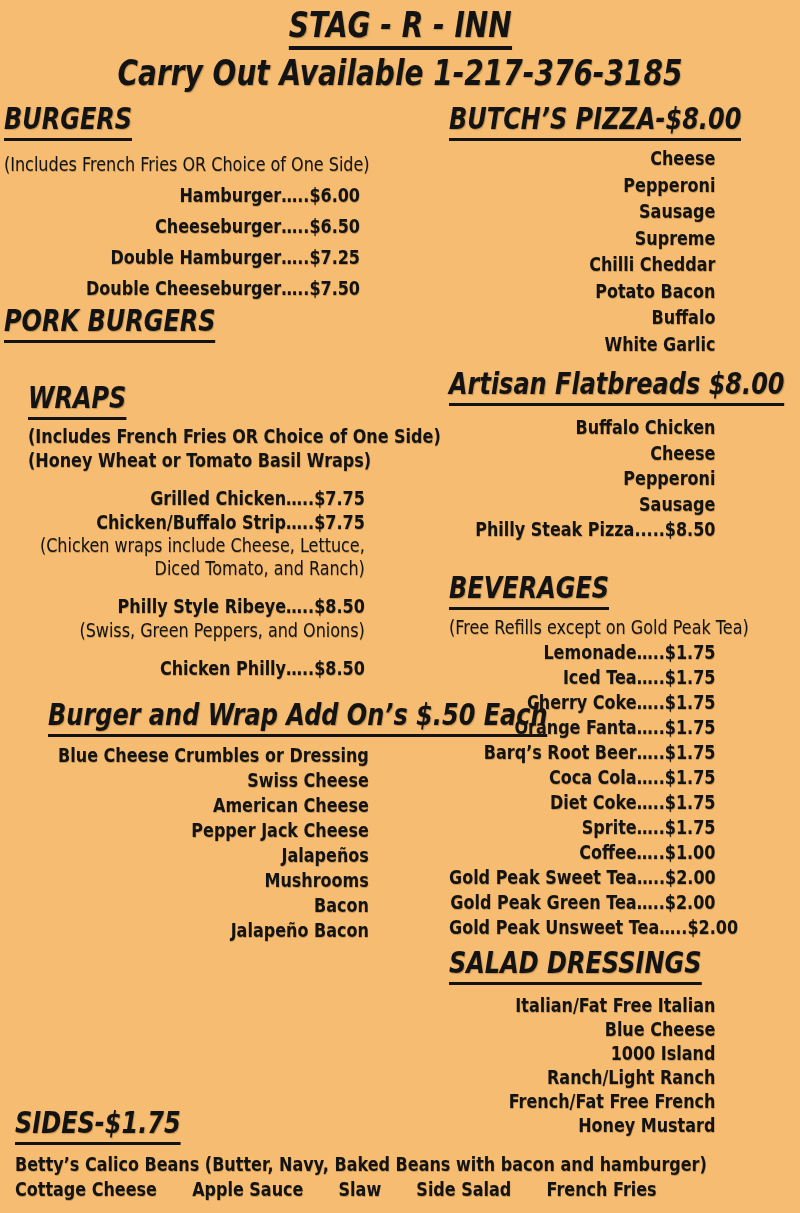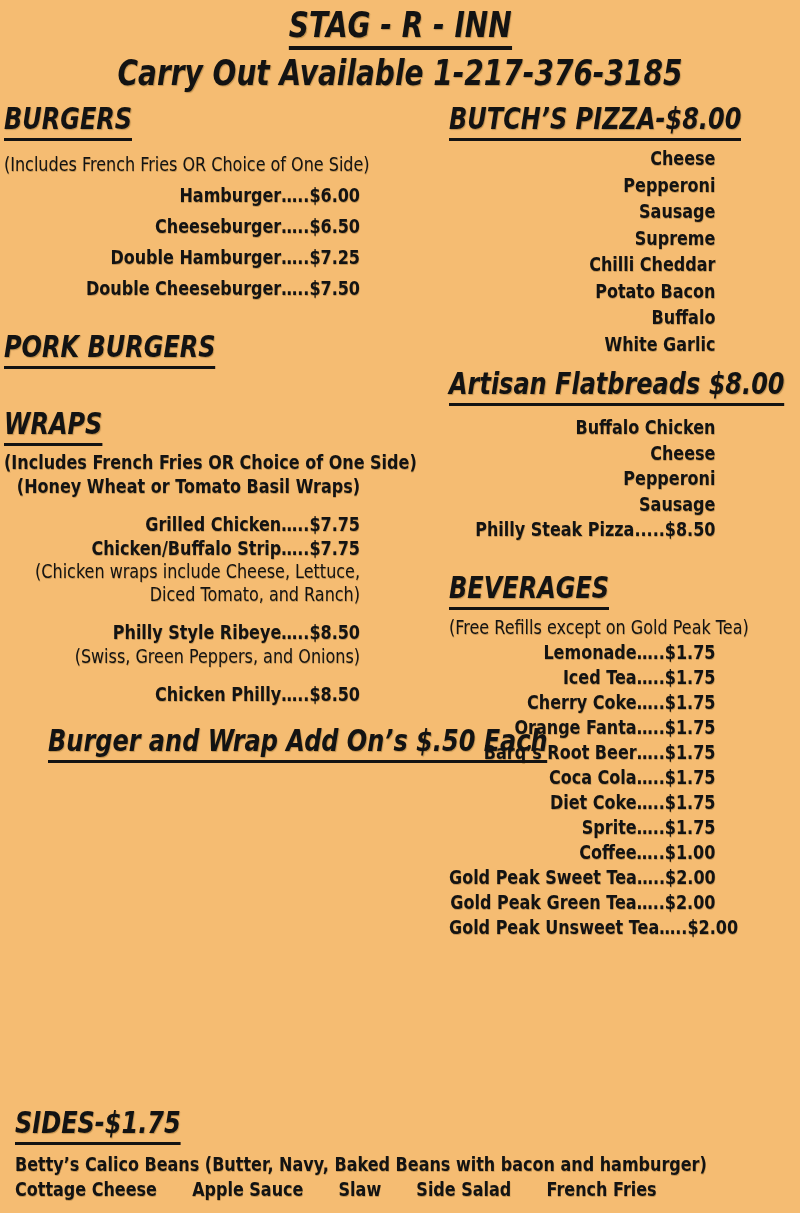--- a/index.html
+++ b/index.html
@@ -47,22 +47,22 @@
     font-size: 20px; white-space: nowrap;
     transform: scaleX(0.8); transform-origin: 0 50%;
     text-shadow: 0.5px 0.5px 0.5px rgba(90,60,10,0.3);
   }
   .line.item { font-weight: bold; }
   .line.boldnote { font-weight: bold; }
   .line.note { font-weight: normal; }
 
   .sec-burgers .line { line-height: 31px; }
   .sec-pork .line { line-height: 33px; }
-  .sec-pork { margin-top: 26px; }
-  .sec-wraps { margin-top: 30px; }
+  .sec-pork { }
+  .sec-wraps { margin-top: 30px; margin-left: 24px; }
   .sec-wraps .heading { margin-bottom: 4px; }
   .sec-wraps .line { line-height: 24px; }
   .sec-wraps .lines .line:nth-child(3),
   .sec-wraps .lines .line:nth-child(6),
   .sec-wraps .lines .line:nth-child(8) { margin-top: 14px; }
   .sec-wraps .lines .line:nth-child(5) { white-space: normal; line-height: 23px; }
   .sec-addons { margin-top: 18px; margin-left: 44px; }
   .sec-addons .line { line-height: 25px; }
   .sec-addons .heading { margin-bottom: 6px; }
 
@@ -123,20 +123,30 @@
             <div class="line item">Chicken/Buffalo Strip…..$7.75</div>
             <div class="line note">(Chicken wraps include Cheese, Lettuce, Diced Tomato, and Ranch)</div>
             <div class="line item">Philly Style Ribeye…..$8.50</div>
             <div class="line note">(Swiss, Green Peppers, and Onions)</div>
             <div class="line item">Chicken Philly…..$8.50</div>
           </div>
       </section>
 
       <section class="sec sec-addons">
         <h2 class="heading sq">Burger and Wrap Add On’s $.50 Each</h2>
+        <div class="lines">
+            <div class="line item">Blue Cheese Crumbles or Dressing</div>
+            <div class="line item">Swiss Cheese</div>
+            <div class="line item">American Cheese</div>
+            <div class="line item">Pepper Jack Cheese</div>
+            <div class="line item">Jalapeños</div>
+            <div class="line item">Mushrooms</div>
+            <div class="line item">Bacon</div>
+            <div class="line item">Jalapeño Bacon</div>
+          </div>
       </section>
 
     </div>
 
     <div class="col-right">
 
       <section class="sec sec-pizza">
         <h2 class="heading sq">BUTCH’S PIZZA-$8.00</h2>
         <div class="lines">
             <div class="line item">Cheese</div>
@@ -173,20 +183,31 @@
             <div class="line item">Coca Cola…..$1.75</div>
             <div class="line item">Diet Coke…..$1.75</div>
             <div class="line item">Sprite…..$1.75</div>
             <div class="line item">Coffee…..$1.00</div>
             <div class="line item">Gold Peak Sweet Tea…..$2.00</div>
             <div class="line item">Gold Peak Green Tea…..$2.00</div>
             <div class="line item">Gold Peak Unsweet Tea…..$2.00</div>
           </div>
       </section>
 
+      <section class="sec sec-salad">
+        <h2 class="heading sq">SALAD DRESSINGS</h2>
+        <div class="lines">
+            <div class="line item">Italian/Fat Free Italian</div>
+            <div class="line item">Blue Cheese</div>
+            <div class="line item">1000 Island</div>
+            <div class="line item">Ranch/Light Ranch</div>
+            <div class="line item">French/Fat Free French</div>
+            <div class="line item">Honey Mustard</div>
+          </div>
+      </section>
 
     </div>
 
   </div>
 
   <section class="sec sec-sides">
     <h2 class="heading sq">SIDES-$1.75</h2>
     <div class="line item">Betty’s Calico Beans (Butter, Navy, Baked Beans with bacon and hamburger)</div>
     <div class="line options-row">
         <div class="option">Cottage Cheese</div>

